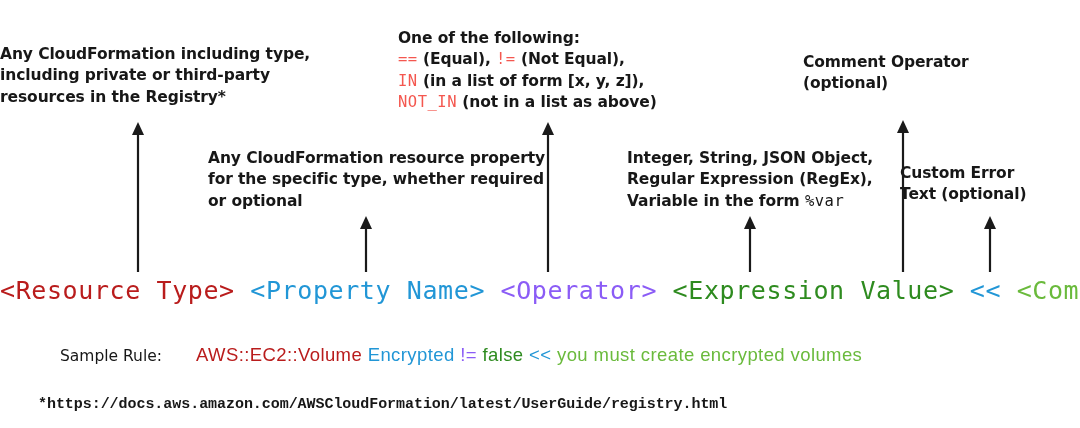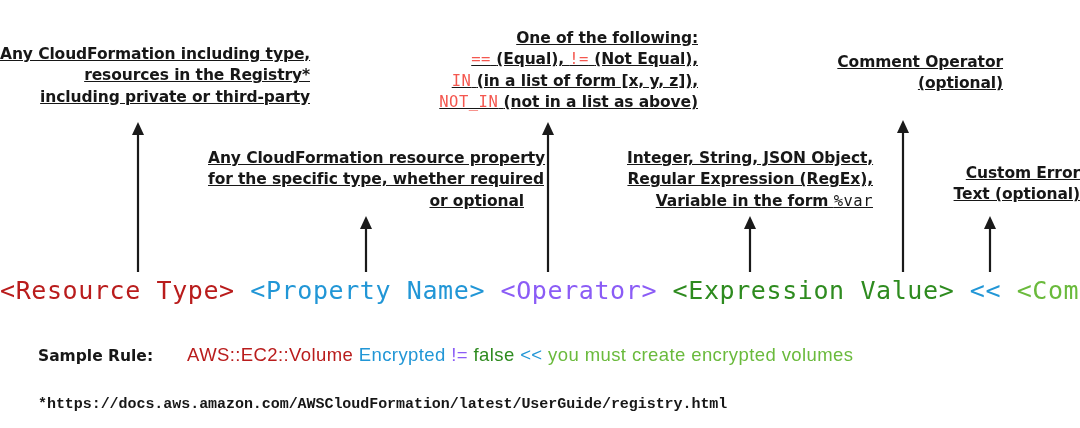--- a/index.html
+++ b/index.html
@@ -16,29 +16,28 @@
     color: #1a1a1a;
   }
   .stage {
     position: absolute;
     inset: 0;
   }
 
   
   .callout {
     position: absolute;
-    text-align: right;
+    text-align: left;
     font-family: "DejaVu Sans", "Liberation Sans", sans-serif;
     font-weight: 700;
     font-size: 15.5px;
     line-height: 1.38;
     color: #171717;
     letter-spacing: -0.1px;
     white-space: nowrap;
-    text-decoration: underline;
   }
   .callout .ln { display: block; }
   .mono-in {
     font-family: "DejaVu Sans Mono", "Liberation Mono", monospace;
     font-weight: 400;
     letter-spacing: 0.5px;
   }
   .op-red {
     font-family: "DejaVu Sans Mono", "Liberation Mono", monospace;
     font-weight: 400;
@@ -72,24 +71,25 @@
   .sample-row {
     position: absolute;
     left: 38px;
     top: 344px;
     display: flex;
     align-items: baseline;
     white-space: nowrap;
   }
   .sample-label {
     font-family: "DejaVu Sans", "Liberation Sans", sans-serif;
-    font-weight: 700;
+    font-weight: 400;
     font-size: 15.5px;
     color: #171717;
     margin-right: 34px;
+    margin-left: 22px;
   }
   .sample-code {
     font-family: Liberation Sans, sans-serif;
     font-size: 18.5px;
     letter-spacing: 0.4px;
     white-space: nowrap;
   }
 
   
   .footnote {
@@ -111,22 +111,22 @@
   .c-green  { color: #2e8b1f; }
   .c-lgreen { color: #6aba3c; }
 </style>
 </head>
 <body>
 
 <div class="stage">
 
   <div class="callout" style="left:0px; top:44px; width:310px;">
     <span class="ln">Any CloudFormation including type,</span>
+    <span class="ln">including private or third-party</span>
     <span class="ln">resources in the Registry*</span>
-    <span class="ln">including private or third-party</span>
   </div>
 
   <div class="callout" style="left:398px; top:28px; width:300px;">
     <span class="ln">One of the following:</span>
     <span class="ln">
       <span class="op-red">==</span>
       <span>(Equal),</span>
       <span class="op-red">!=</span>
       <span>(Not Equal),</span>
     </span>

